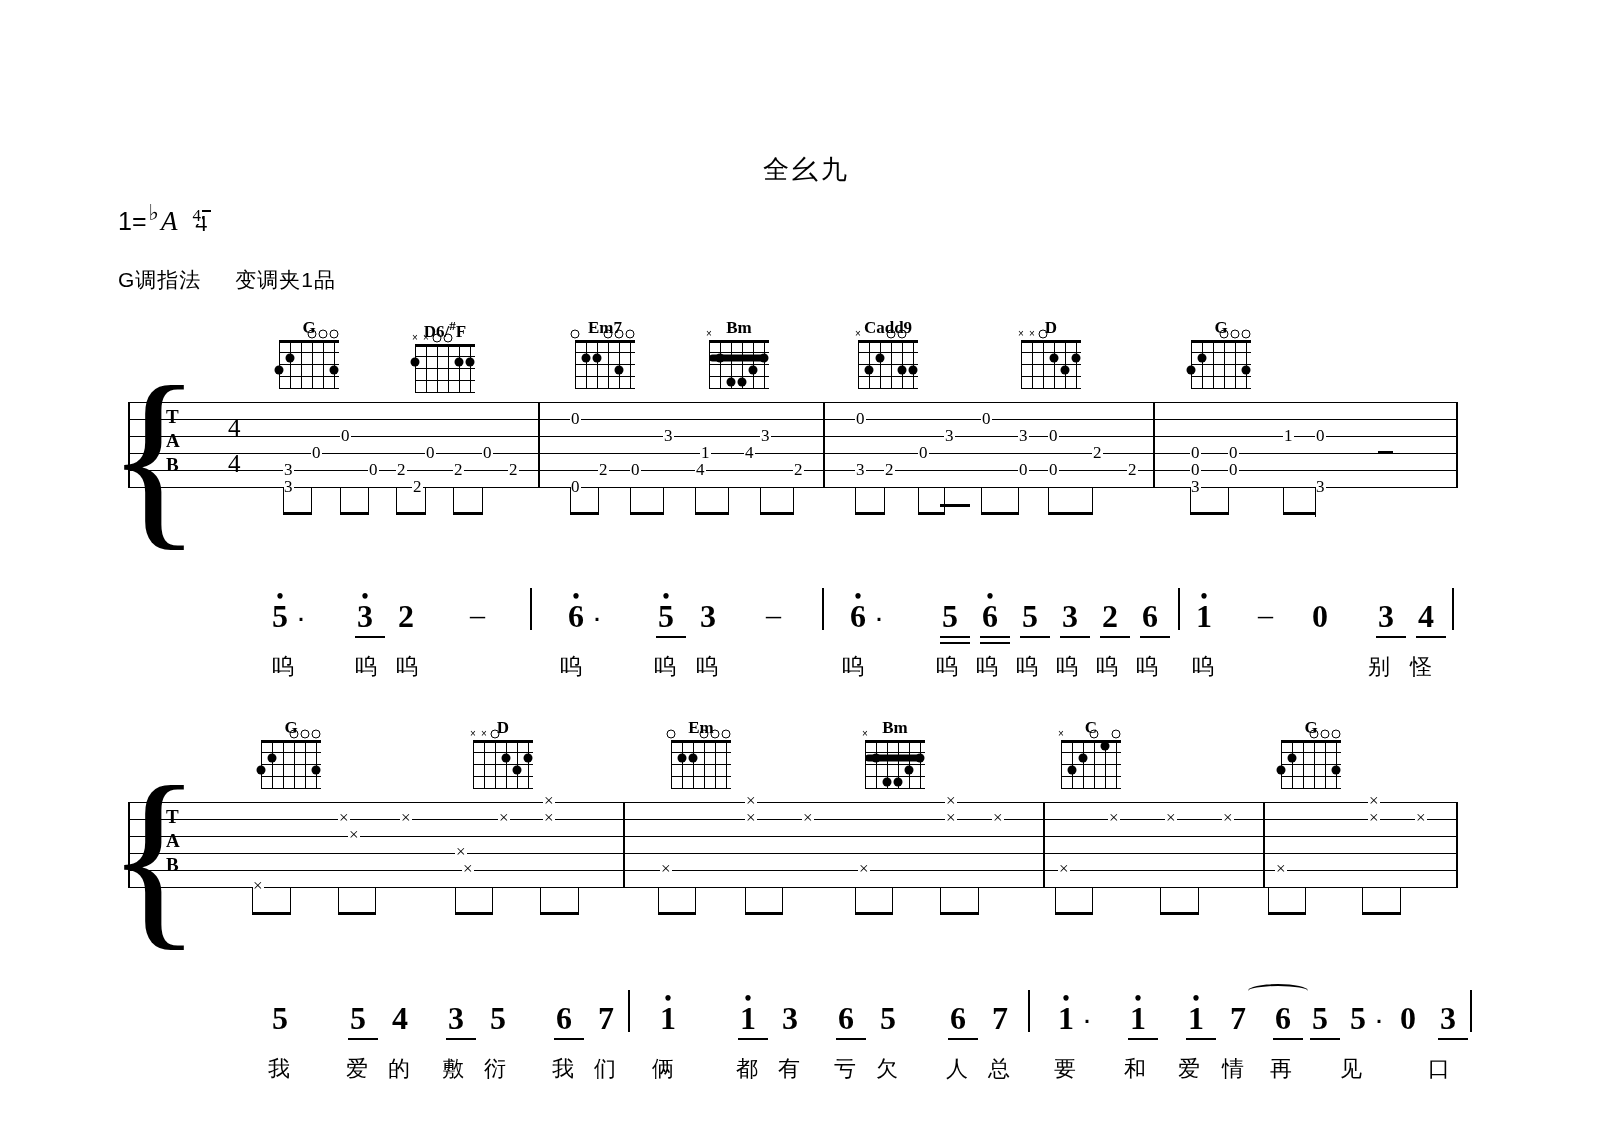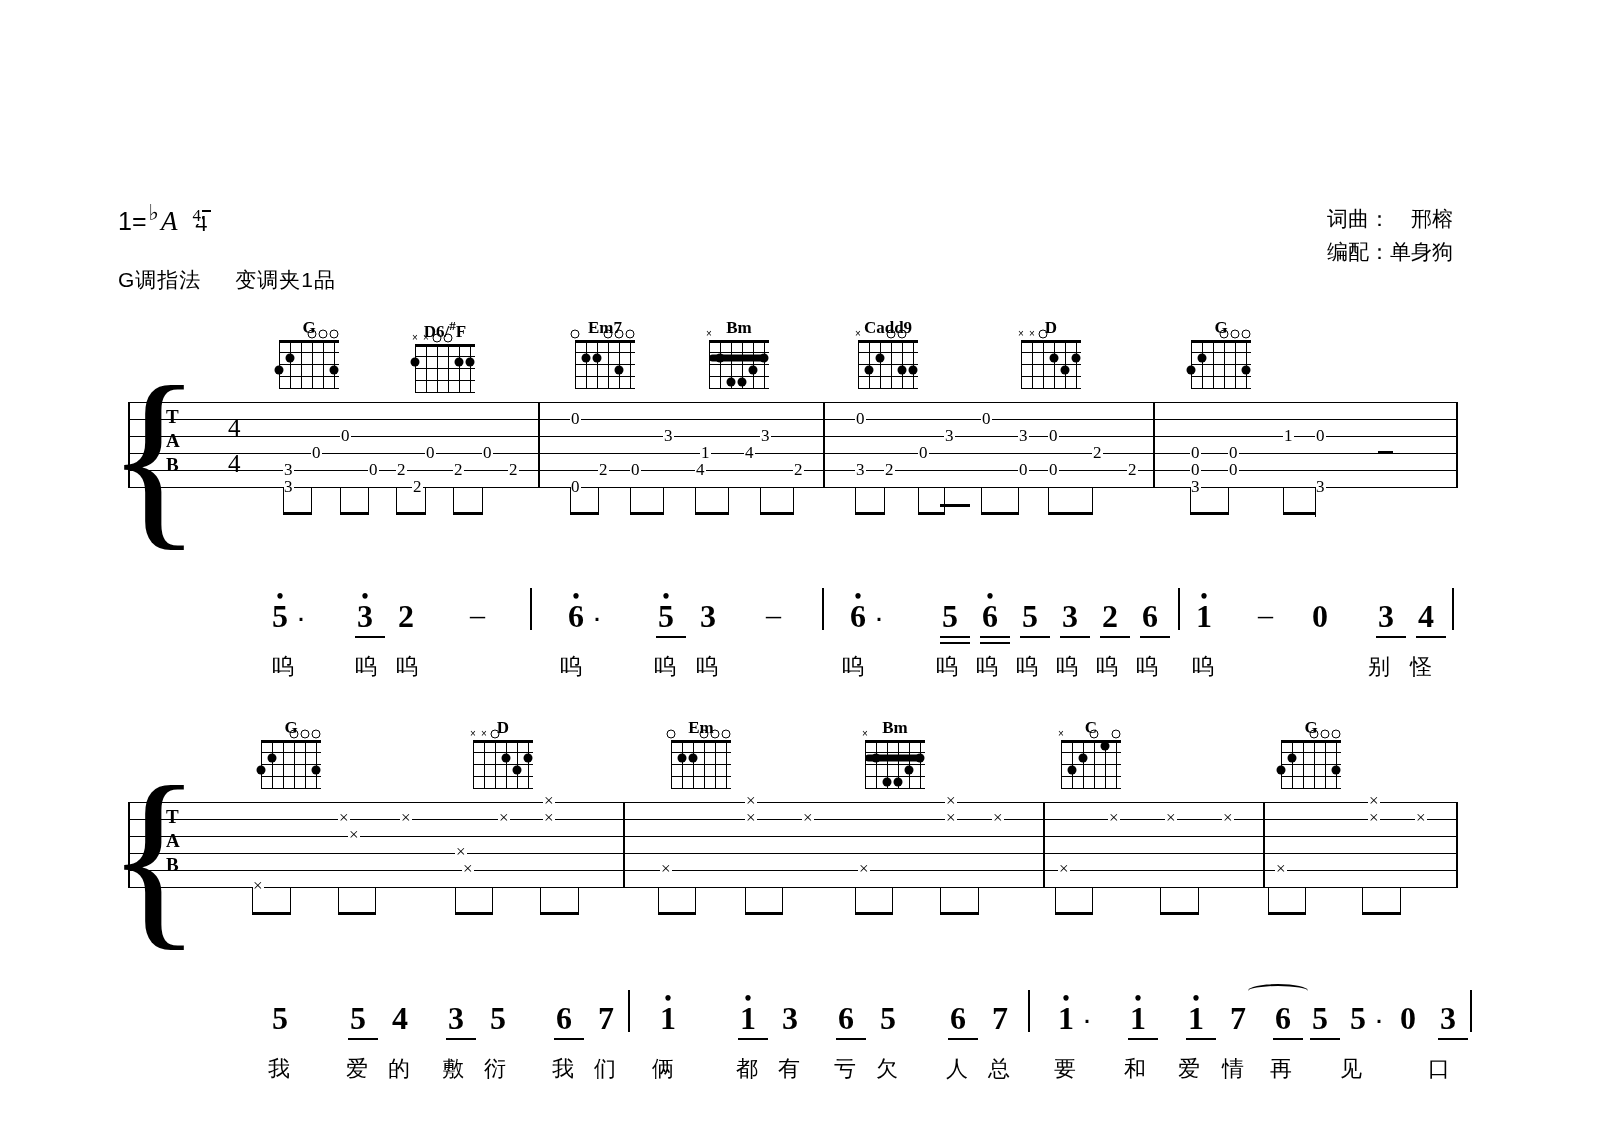--- a/index.html
+++ b/index.html
@@ -76,40 +76,37 @@
   .bardot{position:absolute;font-size:30px;}
   .lyr{position:absolute;font-size:22px;}
   .vbar{position:absolute;width:2px;background:#000;}
   .tie{position:absolute;border-top:2px solid #000;border-radius:50%;height:12px;}
 </style>
 </head>
 <body>
 
 <div class="sheet">
 
+  <div class="artist">全幺九</div>
 
   <div class="keysig">
     <span>1=</span>
       <span class="flat">♭</span>
       <span class="keyletter">A</span>
     <span class="meter">
       <span class="num">4</span>
       <span style="display:block;width:20px;height:2px;background:#000;margin:2px auto;"></span>
       <span class="den">4</span>
     </span>
   </div>
 
   <div class="fingering">
     <span>G调指法</span><span class="gap"></span><span>变调夹1品</span>
   </div>
 
-  <div class="credits">
-    <div>词曲：　邢榕</div>
-    <div>编配：单身狗</div>
-  </div>
 
   <div id="chords1">
       <div class="chordbox" style="left: 276px; top: 318px;">
         <div class="cname">G</div>
         <div class="grid">
           <div class="v" style="left: 0px;"></div>
           <div class="v" style="left: 11px;"></div>
           <div class="v" style="left: 22px;"></div>
           <div class="v" style="left: 33px;"></div>
           <div class="v" style="left: 44px;"></div>

